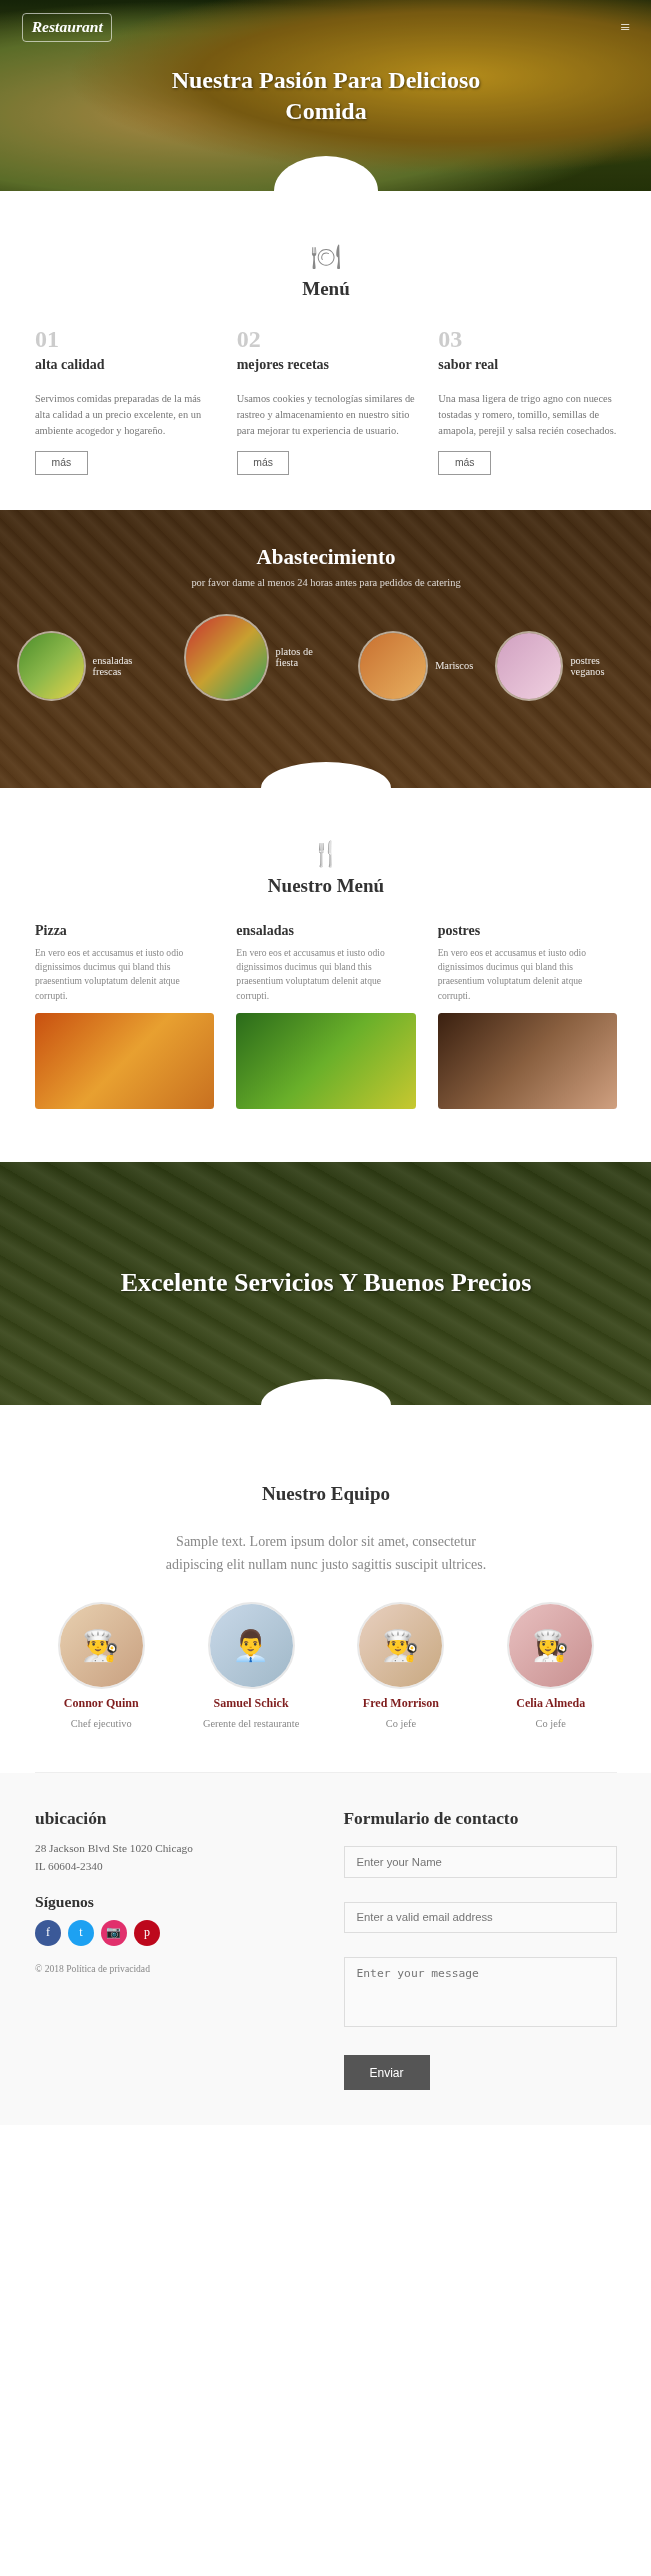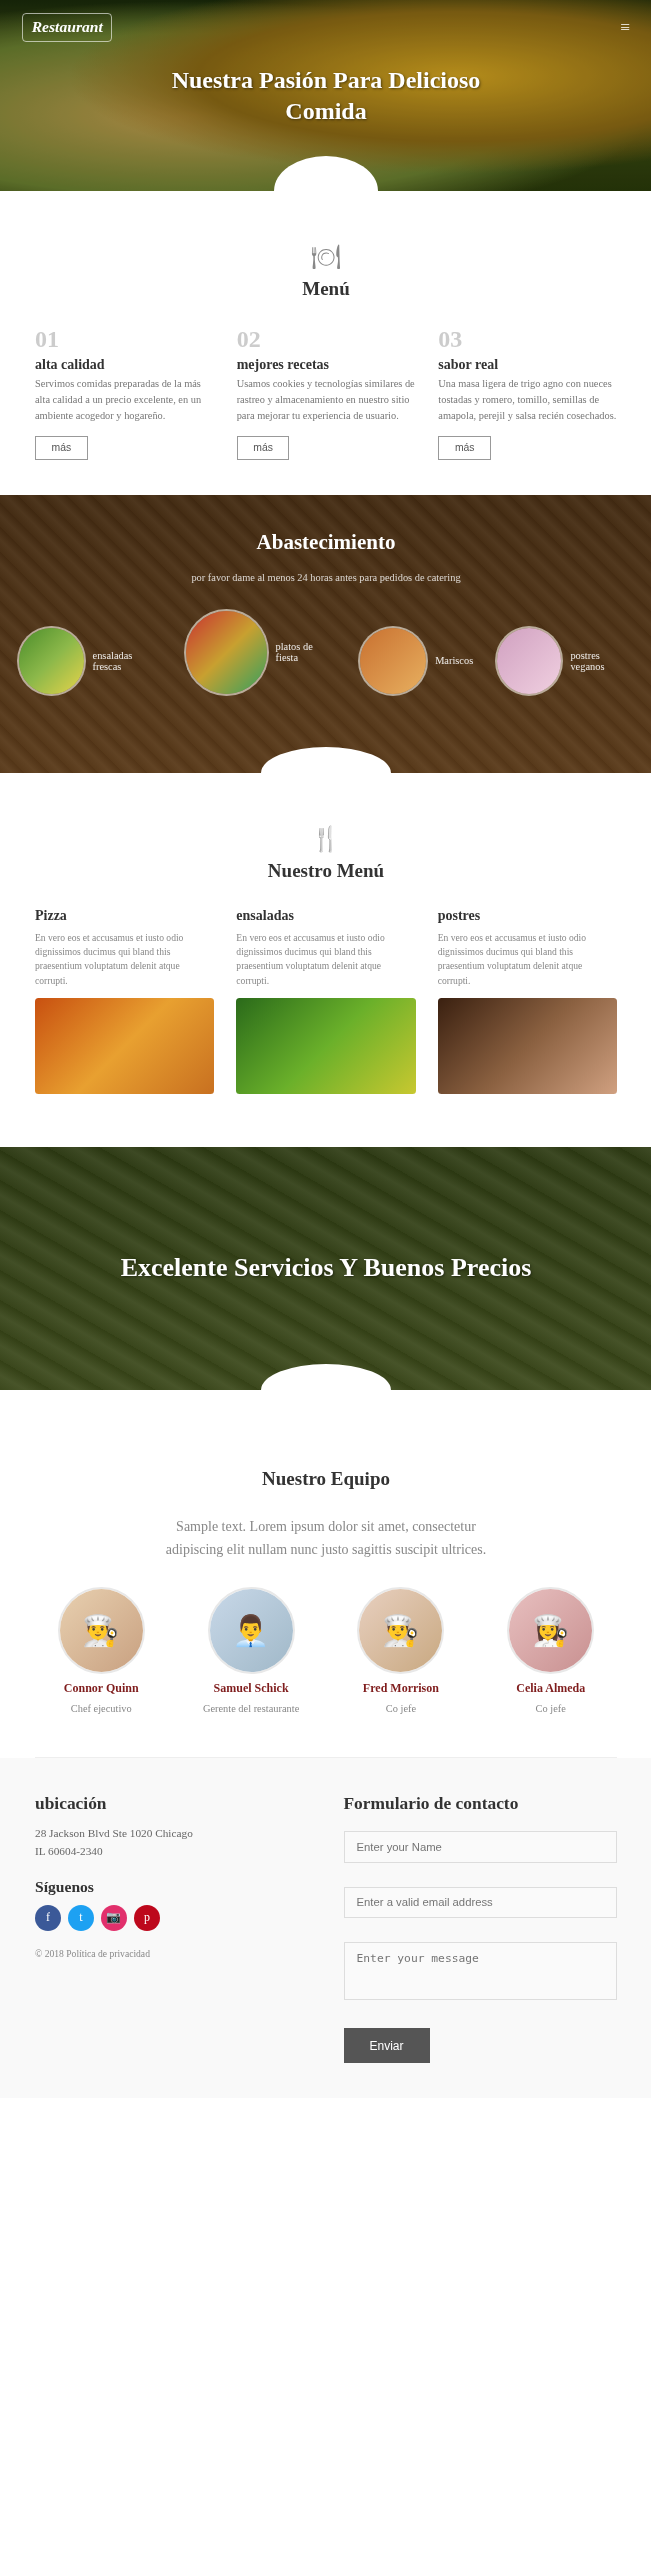--- a/index.html
+++ b/index.html
@@ -14,29 +14,29 @@
     .hero-text { position: absolute; top: 50%; left: 50%; transform: translate(-50%, -50%); text-align: center; z-index: 5; }
     .hero-text h1 { color: #fff; font-size: 24px; font-weight: bold; line-height: 1.3; text-shadow: 0.9px 0.9px 2.6px rgba(0,0,0,0.5); }
     .hero-circle { position: absolute; bottom: -35px; left: 50%; transform: translateX(-50%); width: 104px; height: 70px; background: #fff; border-radius: 50% 50% 0 0; z-index: 6; }
 
     
     .menu-section { padding: 52px 35px 35px; text-align: center; }
     .section-icon { font-size: 24px; color: #888; margin-bottom: 7px; }
     .section-title { font-size: 19px; font-weight: bold; color: #333; margin-bottom: 26px; }
     .menu-grid { display: grid; grid-template-columns: 1fr 1fr 1fr; gap: 23px; text-align: left; }
     .menu-item-num { font-size: 24px; color: #ccc; font-weight: bold; margin-bottom: 4.3px; }
-    .menu-item-title { font-size: 14px; font-weight: bold; color: #333; margin-bottom: 3px; }
+    .menu-item-title { font-size: 14px; font-weight: bold; color: #333; margin-bottom: 18px; }
     .menu-item-text { font-size: 10.4px; color: #777; line-height: 1.5; margin-bottom: 13px; }
     .mas-btn { border: 0.9px solid #999; padding: 5.2px 15.6px; font-size: 10.4px; background: transparent; cursor: pointer; color: #555; }
 
     
     .catering-section { position: relative; height: 278px; overflow: hidden; background: #4a3728; }
     .catering-bg { position: absolute; top: 0; left: 0; width: 100%; height: 100%; background: linear-gradient(rgba(50,30,10,0.7), rgba(80,50,20,0.7)), repeating-linear-gradient(45deg, #6b4c2a 0px, #8b6c4a 8.7px, #5a3c1e 17.4px); }
     .catering-content { position: absolute; top: 0; left: 0; right: 0; bottom: 0; display: flex; flex-direction: column; align-items: center; z-index: 5; padding: 35px 17.4px 17.4px; }
-    .catering-title { color: #fff; font-size: 21px; font-weight: bold; margin-bottom: 17px; }
+    .catering-title { color: #fff; font-size: 21px; font-weight: bold; margin-bottom: 7px; }
     .catering-sub { color: rgba(255,255,255,0.8); font-size: 10.4px; margin-bottom: 26px; }
     .catering-items { display: flex; gap: 22px; align-items: flex-end; }
     .catering-item { display: flex; flex-direction: row; align-items: center; gap: 7px; }
     .catering-circle { width: 70px; height: 70px; border-radius: 50%; border: 2.6px solid rgba(255,255,255,0.4); overflow: hidden; background: #8B7355; }
     .catering-circle.lg { width: 87px; height: 87px; }
     .catering-circle-inner { width: 100%; height: 100%; background: linear-gradient(135deg, #8B6914, #c8a96e); }
     .catering-circle-inner.salad { background: linear-gradient(135deg, #4a8c2a, #8cb84a, #e8d44a); }
     .catering-circle-inner.party { background: linear-gradient(135deg, #c83030, #c8a030, #30a060); }
     .catering-circle-inner.seafood { background: linear-gradient(135deg, #c87030, #e8b060); }
     .catering-circle-inner.dessert { background: linear-gradient(135deg, #d0a0c0, #f0d0e0); }
@@ -85,21 +85,21 @@
     .social-f { background: #3b5998; }
     .social-t { background: #1da1f2; }
     .social-i { background: #e1306c; }
     .social-p { background: #bd081c; }
     .copyright { font-size: 9.6px; color: #888; margin-top: 17.4px; }
 
     
     .contact-section h3 { font-size: 17.4px; font-weight: bold; color: #333; margin-bottom: 17.4px; }
     .contact-form { display: flex; flex-direction: column; gap: 24px; }
     .contact-input { border: 0.9px solid #ddd; padding: 8.7px 12px; font-size: 11.3px; color: #aaa; background: #fafafa; outline: none; }
-    .contact-textarea { border: 0.9px solid #ddd; padding: 8.7px 12px; font-size: 11.3px; color: #aaa; background: #fafafa; outline: none; height: 58px; resize: none; }
+    .contact-textarea { border: 0.9px solid #ddd; padding: 8.7px 12px; font-size: 11.3px; color: #aaa; background: #fafafa; outline: none; height: 70px; resize: none; }
     .contact-submit { background: #555; color: #fff; border: none; padding: 10.4px 26px; font-size: 12px; cursor: pointer; align-self: flex-start; margin-top: 4.3px; }
 
     
     .hero-food { position: absolute; top: 0; left: 0; width: 100%; height: 100%; background: 
       radial-gradient(ellipse at 70% 40%, #d4a520 0%, #8B6914 40%, transparent 60%),
       radial-gradient(ellipse at 30% 60%, #c8a050 0%, #6b8030 50%, transparent 70%),
       linear-gradient(180deg, #1a2a0a 0%, #4a5a1a 40%, #2a3a0a 100%); }
 
     .divider { border: none; border-top: 0.9px solid #eee; margin: 0 35px; }
   </style>

